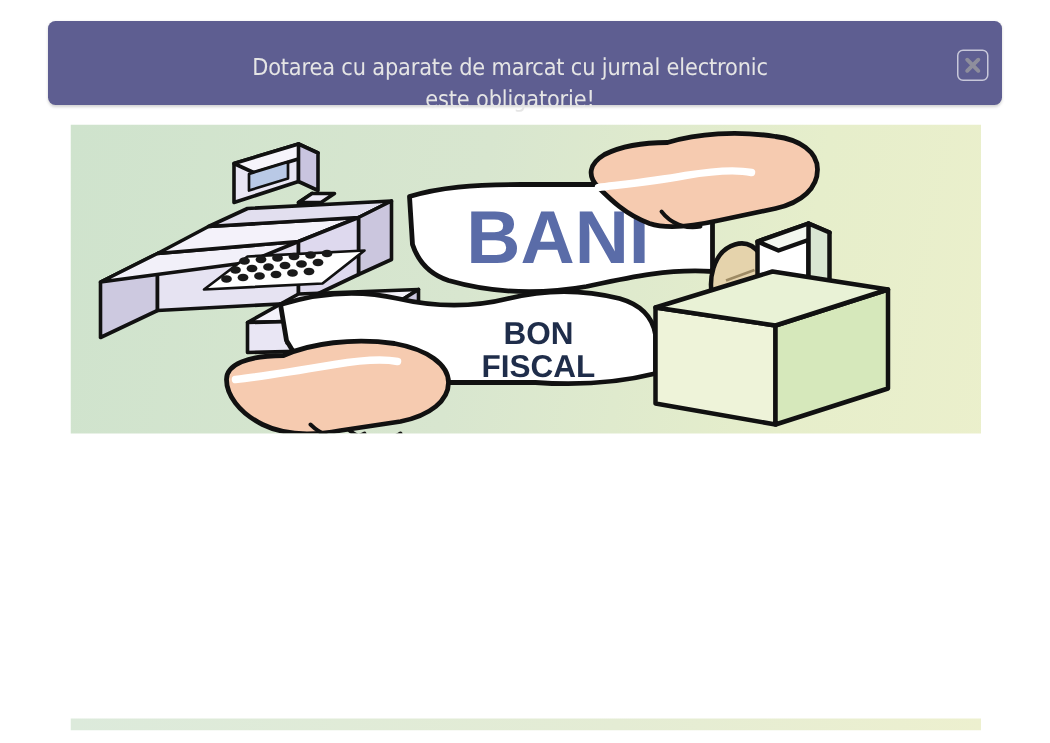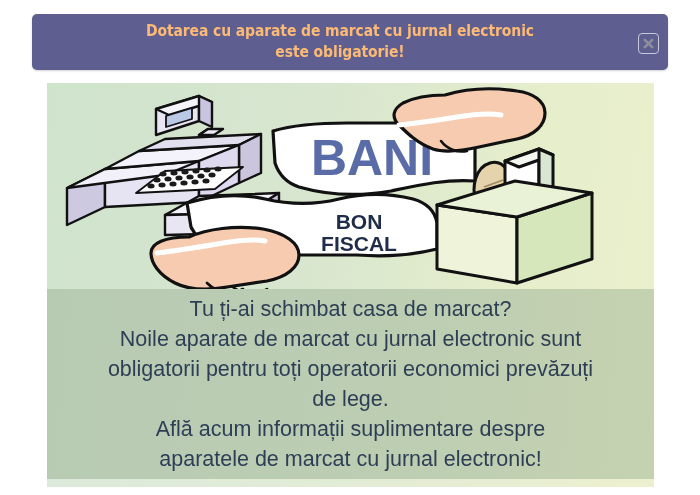--- a/index.html
+++ b/index.html
@@ -23,25 +23,25 @@
     width: 636px;
     height: 56px;
     background: #5e5e91;
     border-radius: 5px;
     box-shadow: 0 1px 2px rgba(0,0,0,0.18);
   }
   .banner-title {
     position: absolute;
     left: 40px;
     right: 60px;
-    top: 7px;
+    top: 21px;
     text-align: center;
-    color: #fdba74;
+    color: #e5e5e5;
     font-family: "DejaVu Sans Condensed", "Liberation Sans Narrow", "Liberation Sans", sans-serif;
-    font-weight: bold;
+    font-weight: normal;
     font-size: 15.5px;
     line-height: 21px;
     letter-spacing: -0.1px;
     white-space: pre-line;
   }
   .close-btn {
     position: absolute;
     right: 9px;
     top: 19px;
     width: 21px;
@@ -233,23 +233,15 @@
                  C252,184 240,194 220,198 L180,204 C158,208 140,206 128,200
                  C112,192 104,180 104,170 C104,160 118,154 142,154 Z" fill="#f6cbb0" stroke="#111111" stroke-width="3.2" stroke-linejoin="round"></path>
         <path d="M110,170 C128,168 152,164 176,160 C194,157 208,156 218,158" fill="none" stroke="#ffffff" stroke-width="5" stroke-linecap="round"></path>
         <path d="M160,200 C170,210 184,212 196,206" fill="none" stroke="#111111" stroke-width="2.6" stroke-linecap="round"></path>
         <path d="M186,204 C196,212 210,212 220,206" fill="none" stroke="#111111" stroke-width="2.6" stroke-linecap="round"></path>
       </g>
 
     </svg>
   </div>
 
-  <div class="text-band">
-    <p class="promo-text">Tu ți-ai schimbat casa de marcat?
-Noile aparate de marcat cu jurnal electronic sunt
-obligatorii pentru toți operatorii economici prevăzuți
-de lege.
-Află acum informații suplimentare despre
-aparatele de marcat cu jurnal electronic!</p>
-  </div>
   <div class="band-bottom"></div>
 
 </div>
 
 </body></html>

